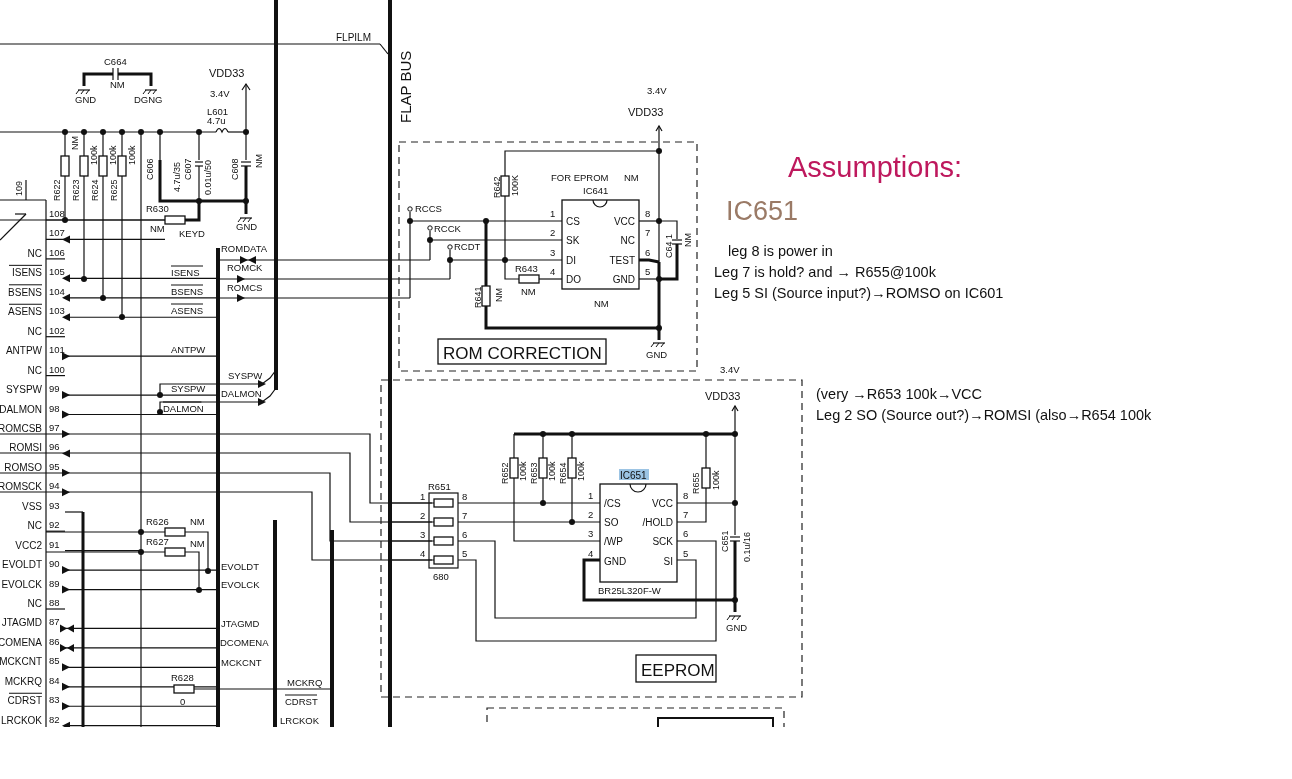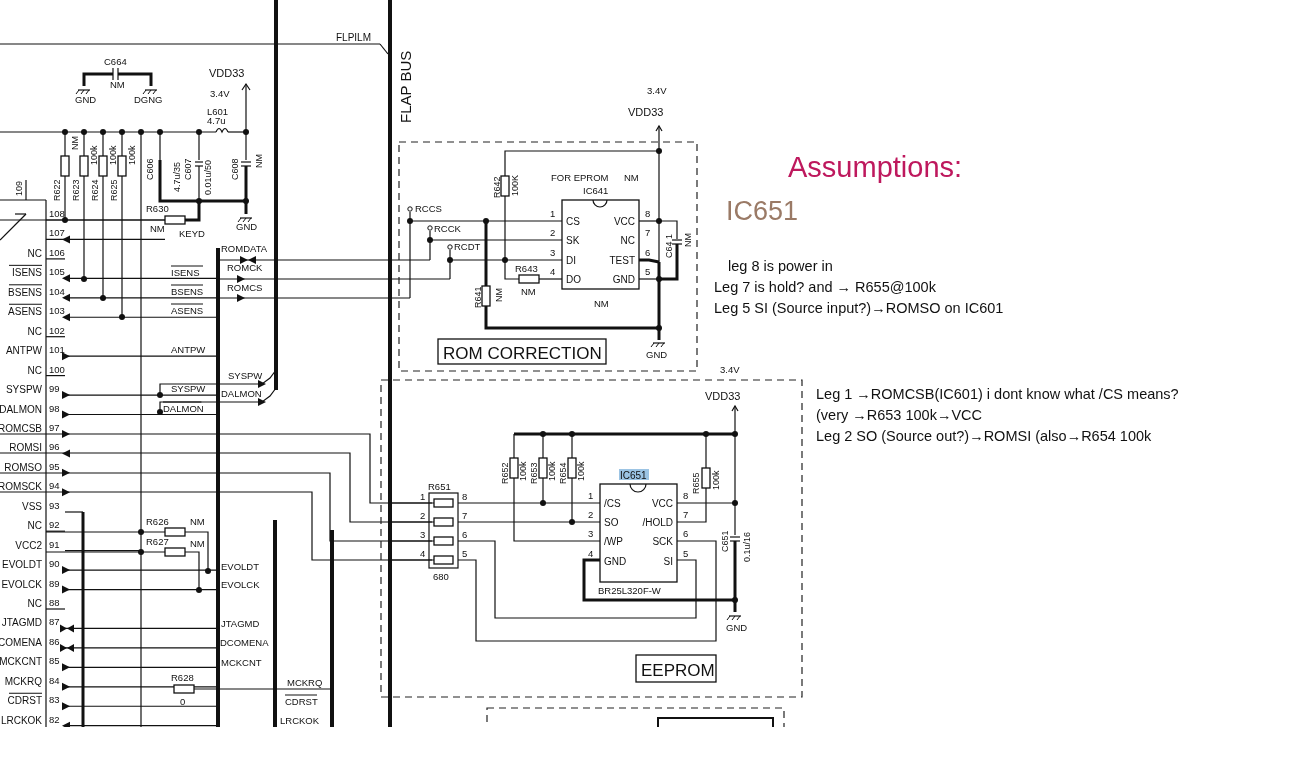--- a/index.html
+++ b/index.html
@@ -11,21 +11,21 @@
   .bus{stroke:#111;stroke-width:4;fill:none;}
   .dash{stroke:#222;stroke-width:1.2;fill:none;stroke-dasharray:7 5;}
   .box{stroke:#111;stroke-width:1.3;fill:#fff;}
   .dot{fill:#111;}
   .notes{position:absolute;font-family:"Liberation Sans",sans-serif;color:#111;}
   #title{left:748px;top:151px;font-size:29px;color:#be185d;margin-left:40px;}
   #subtitle{left:726px;top:196px;font-size:27px;color:#9a7a66;}
   .nl{font-size:14.5px;line-height:21px;white-space:nowrap;}
   #notes1{left:714px;top:241px;}
   #notes2{left:816px;top:384px;}
-  .indent{padding-left:14px;margin-top:15px;}
+  .indent{padding-left:14px;}
 </style>
 </head>
 <body>
 
 <svg id="sch" viewBox="0 0 1292 779" xmlns="http://www.w3.org/2000/svg">
   <defs>
     <g id="gndsym">
       <line x1="-6" y1="0" x2="6" y2="0" stroke="#111" stroke-width="1.2"></line>
       <line x1="-5" y1="0" x2="-8" y2="4" stroke="#111" stroke-width="1"></line>
       <line x1="0" y1="0" x2="-3" y2="4" stroke="#111" stroke-width="1"></line>
@@ -512,16 +512,15 @@
 </svg>
 
 <div class="notes" id="title">Assumptions:</div>
 <div class="notes" id="subtitle">IC651</div>
 <div class="notes nl" id="notes1">
   <div class="indent">leg 8 is power in</div>
   <div>Leg 7 is hold? and → R655@100k</div>
   <div>Leg 5 SI (Source input?)→ROMSO on IC601</div>
 </div>
 <div class="notes nl" id="notes2">
-  <div>Leg 1 →ROMCSB(IC601) i dont know what /CS means?</div>
   <div>(very →R653 100k→VCC</div>
   <div>Leg 2 SO (Source out?)→ROMSI (also→R654  100k</div>
 </div>
 
 </body></html>

